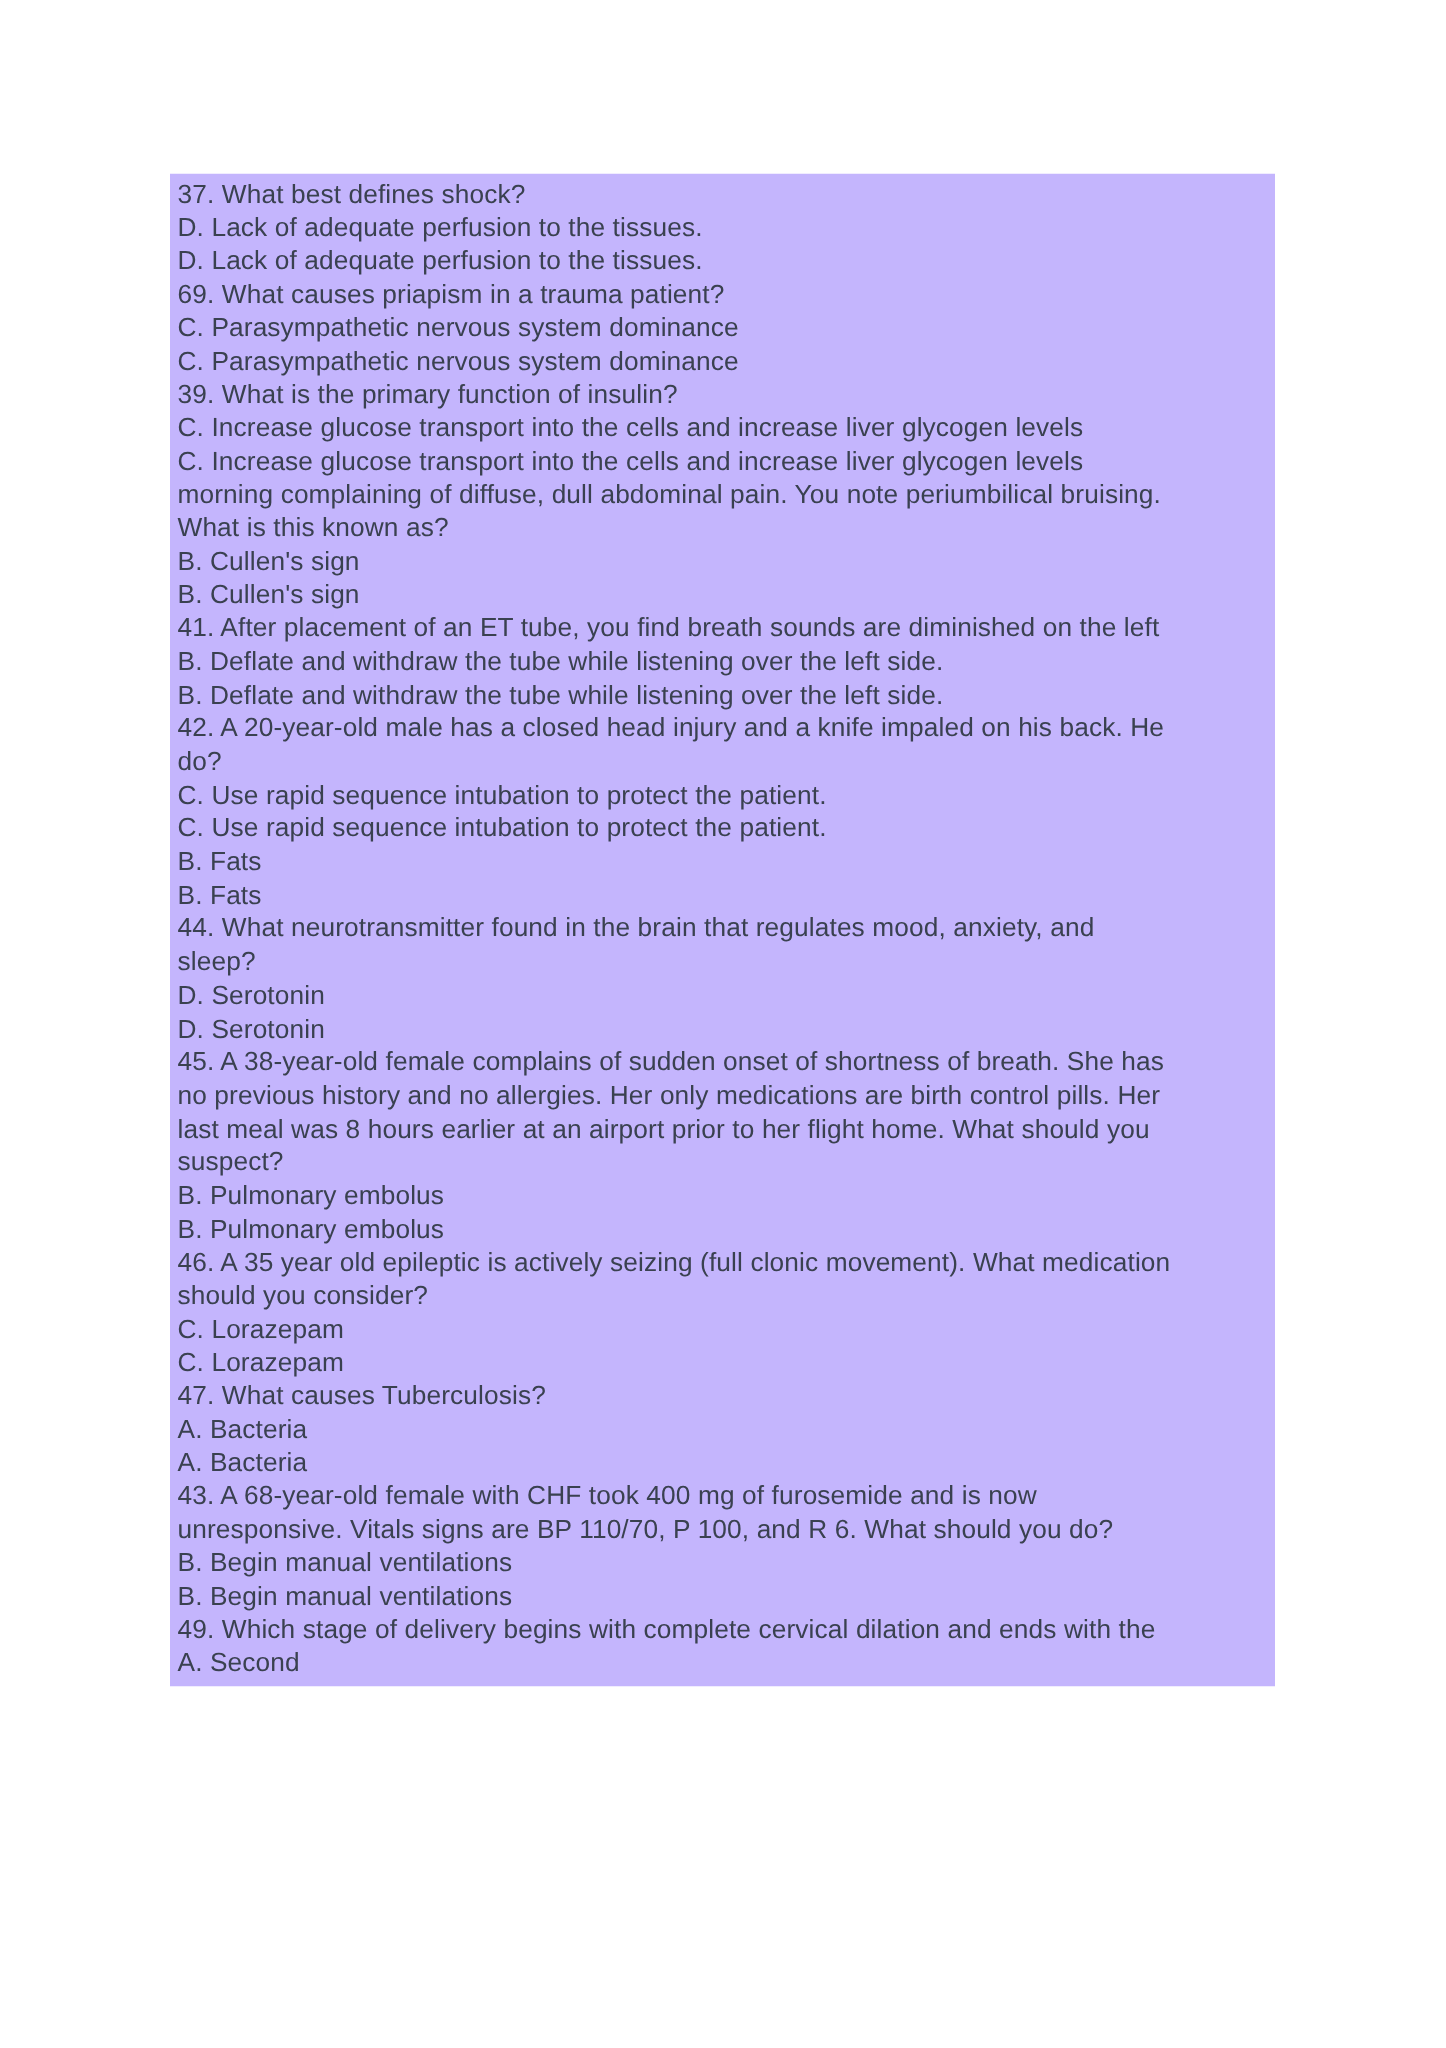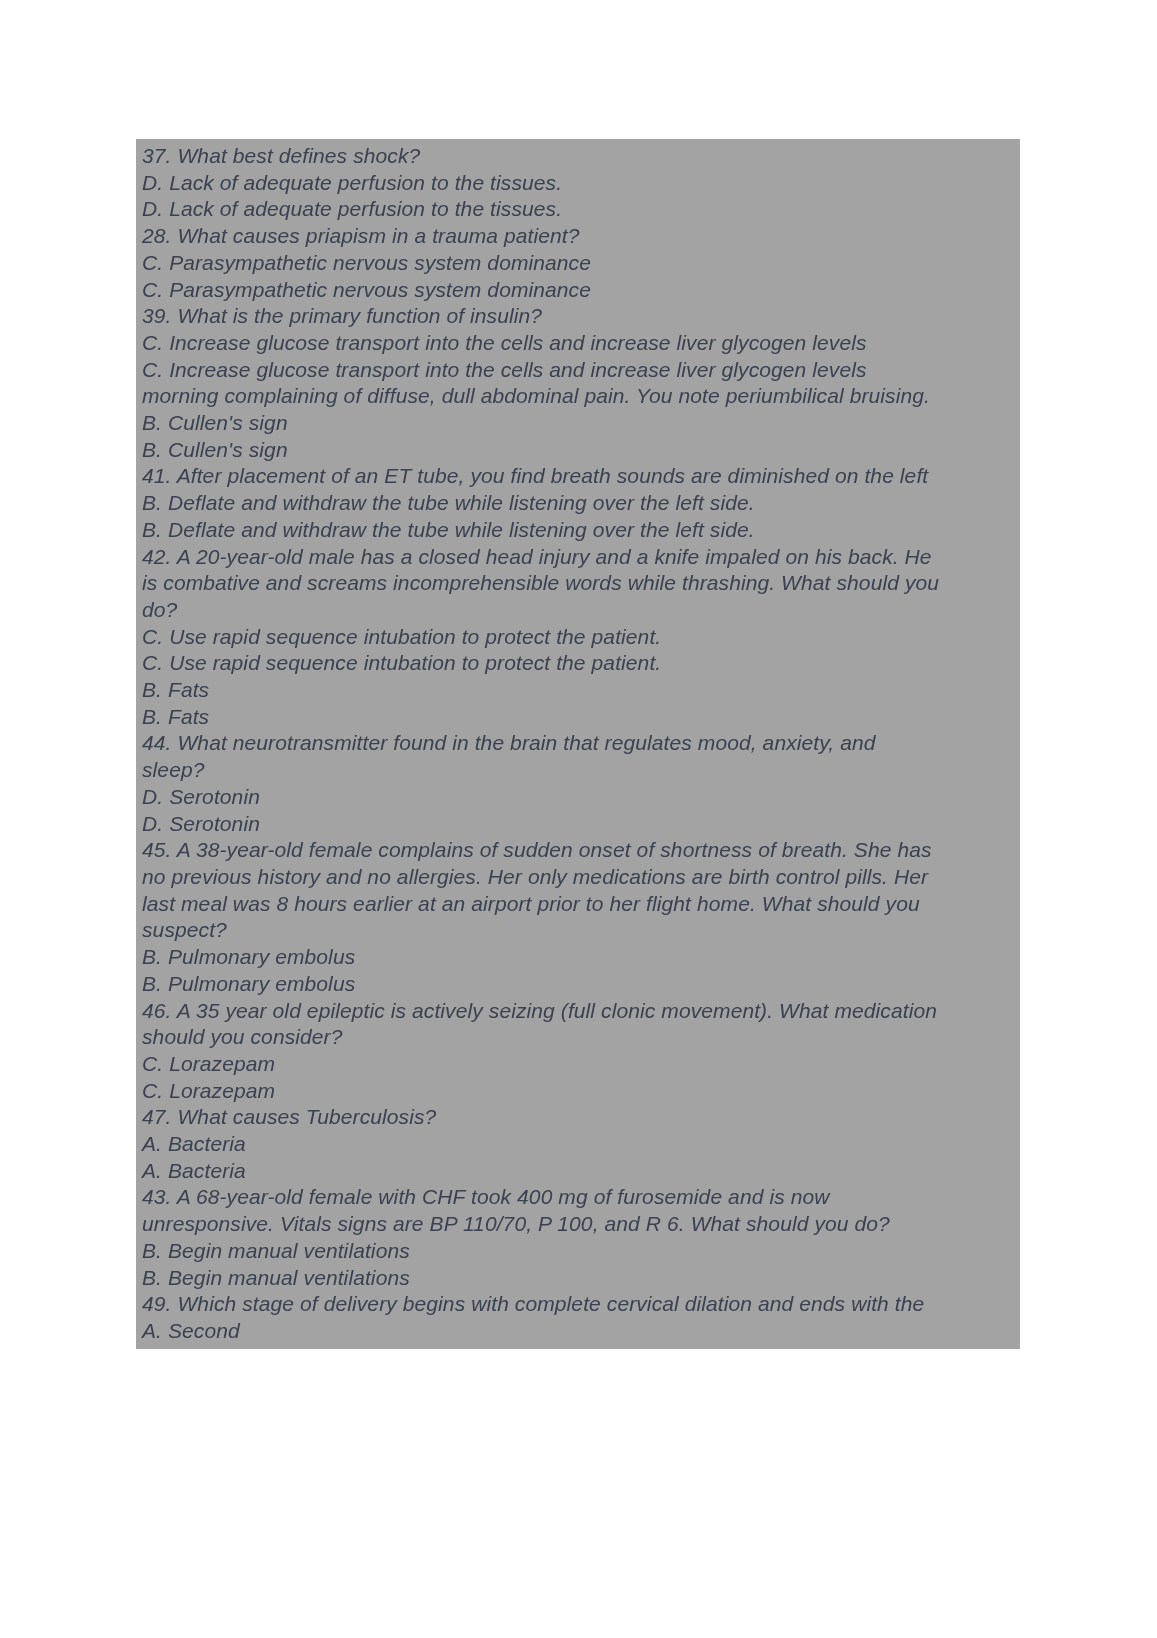--- a/index.html
+++ b/index.html
@@ -27,38 +27,38 @@
     line-height: 26.7px;
   }
   .text-line {
     white-space: pre;
     letter-spacing: 0.1px;
   }
 </style>
 </head>
 <body style="background: rgb(255, 255, 255);">
 
-<div class="quiz-panel" style="background: #a3a3a3; color: rgb(58, 65, 80); font-style: italic;">
+<div class="quiz-panel" style="background: #c4b5fd; color: rgb(58, 65, 80);">
     <div class="text-line">37. What best defines shock?</div>
     <div class="text-line">D. Lack of adequate perfusion to the tissues.</div>
     <div class="text-line">D. Lack of adequate perfusion to the tissues.</div>
-    <div class="text-line">28. What causes priapism in a trauma patient?</div>
+    <div class="text-line">69. What causes priapism in a trauma patient?</div>
     <div class="text-line">C. Parasympathetic nervous system dominance</div>
     <div class="text-line">C. Parasympathetic nervous system dominance</div>
     <div class="text-line">39. What is the primary function of insulin?</div>
     <div class="text-line">C. Increase glucose transport into the cells and increase liver glycogen levels</div>
     <div class="text-line">C. Increase glucose transport into the cells and increase liver glycogen levels</div>
     <div class="text-line">morning complaining of diffuse, dull abdominal pain. You note periumbilical bruising.</div>
+    <div class="text-line">What is this known as?</div>
     <div class="text-line">B. Cullen's sign</div>
     <div class="text-line">B. Cullen's sign</div>
     <div class="text-line">41. After placement of an ET tube, you find breath sounds are diminished on the left</div>
     <div class="text-line">B. Deflate and withdraw the tube while listening over the left side.</div>
     <div class="text-line">B. Deflate and withdraw the tube while listening over the left side.</div>
     <div class="text-line">42. A 20-year-old male has a closed head injury and a knife impaled on his back. He</div>
-    <div class="text-line">is combative and screams incomprehensible words while thrashing. What should you</div>
     <div class="text-line">do?</div>
     <div class="text-line">C. Use rapid sequence intubation to protect the patient.</div>
     <div class="text-line">C. Use rapid sequence intubation to protect the patient.</div>
     <div class="text-line">B. Fats</div>
     <div class="text-line">B. Fats</div>
     <div class="text-line">44. What neurotransmitter found in the brain that regulates mood, anxiety, and</div>
     <div class="text-line">sleep?</div>
     <div class="text-line">D. Serotonin</div>
     <div class="text-line">D. Serotonin</div>
     <div class="text-line">45. A 38-year-old female complains of sudden onset of shortness of breath. She has</div>

